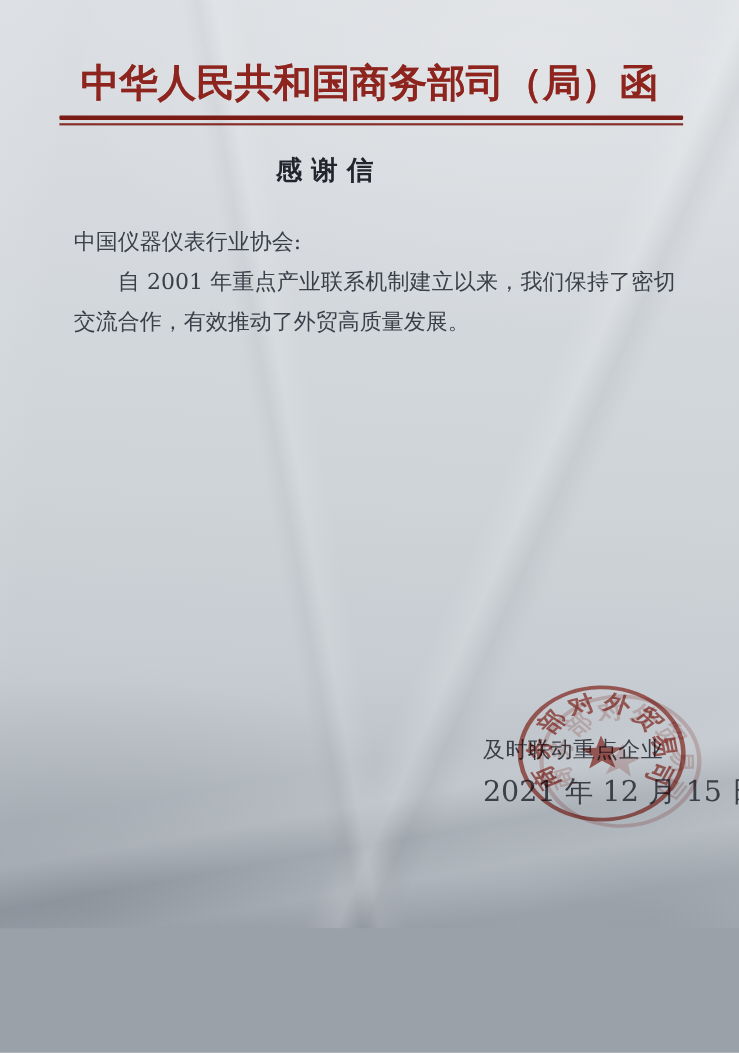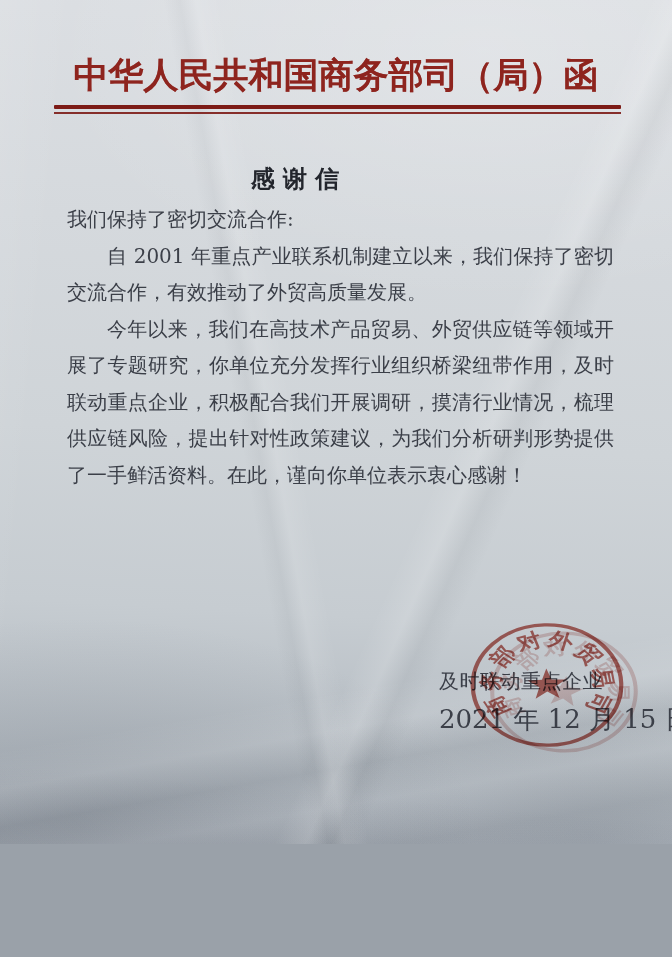--- a/index.html
+++ b/index.html
@@ -38,21 +38,21 @@
     text-align:center;font-size:35px;font-weight:bold;letter-spacing:0;
     color:var(--red-title);white-space:nowrap;
     text-shadow:0 0 .5px rgba(142,36,30,.6);
   }
   .letterhead-rule{position:absolute;left:54px;top:105px;width:567px;}
   .rule-thick{height:4px;background:var(--red-rule);border-radius:1px;}
   .rule-thin{height:2px;background:var(--red-rule);margin-top:3px;opacity:.9;}
   .letter-heading{
     position:absolute;left:0;top:139px;width:590px;
     text-align:center;font-size:24px;font-weight:bold;
-    color:var(--heading-ink);white-space:nowrap;margin-top:24px;
+    color:var(--heading-ink);white-space:nowrap;
   }
   .body-block{
     position:absolute;left:67px;top:201px;width:547px;
     font-size:20px;line-height:36.5px;color:var(--ink);
     text-align:justify;
   }
   .body-block .salutation{text-indent:0;}
   .body-block p{text-indent:2em;margin:0;}
   .sign-block{
     position:absolute;left:439px;top:668px;
@@ -84,23 +84,22 @@
   <h1 class="letterhead-title">中华人民共和国商务部司（局）函</h1>
 
   <div class="letterhead-rule">
     <div class="rule-thick"></div>
     <div class="rule-thin"></div>
   </div>
 
   <h2 class="letter-heading">感 谢 信</h2>
 
   <div class="body-block">
-    <p class="salutation">我们保持了密切交流合作:</p>
+    <p class="salutation">中国仪器仪表行业协会:</p>
     <p>自 2001 年重点产业联系机制建立以来，我们保持了密切交流合作，有效推动了外贸高质量发展。</p>
-    <p>今年以来，我们在高技术产品贸易、外贸供应链等领域开展了专题研究，你单位充分发挥行业组织桥梁纽带作用，及时联动重点企业，积极配合我们开展调研，摸清行业情况，梳理供应链风险，提出针对性政策建议，为我们分析研判形势提供了一手鲜活资料。在此，谨向你单位表示衷心感谢！</p>
   </div>
 
   <div class="sign-block">
     <div class="sign-org">及时联动重点企业</div>
     <div class="sign-date">2021 年 12 月 15 日</div>
   </div>
 
   <svg class="seal seal-ghost" viewBox="0 0 170 170" aria-hidden="true">
     <circle class="seal-ring" cx="85" cy="85" r="64"></circle>
     <polygon class="seal-star" points="85.0,67.5 80.9,79.3 68.4,79.6 78.3,87.2 74.7,99.2 85.0,92.0 95.3,99.2 91.7,87.2 101.6,79.6 89.1,79.3"></polygon>

